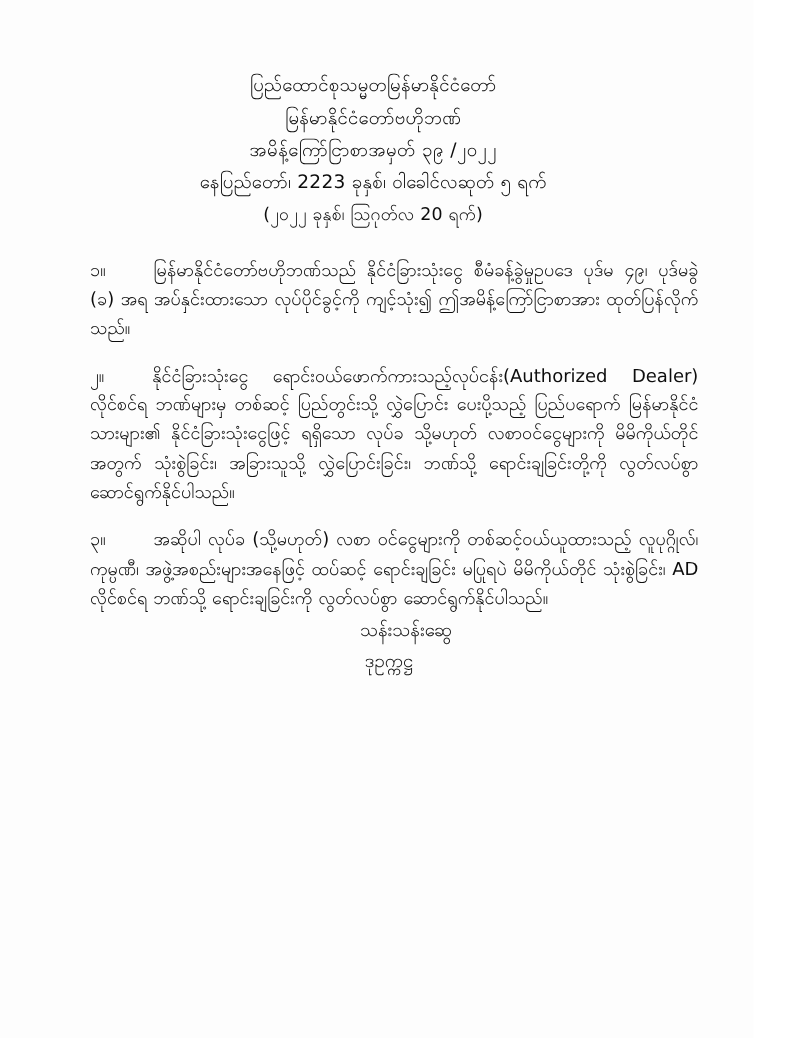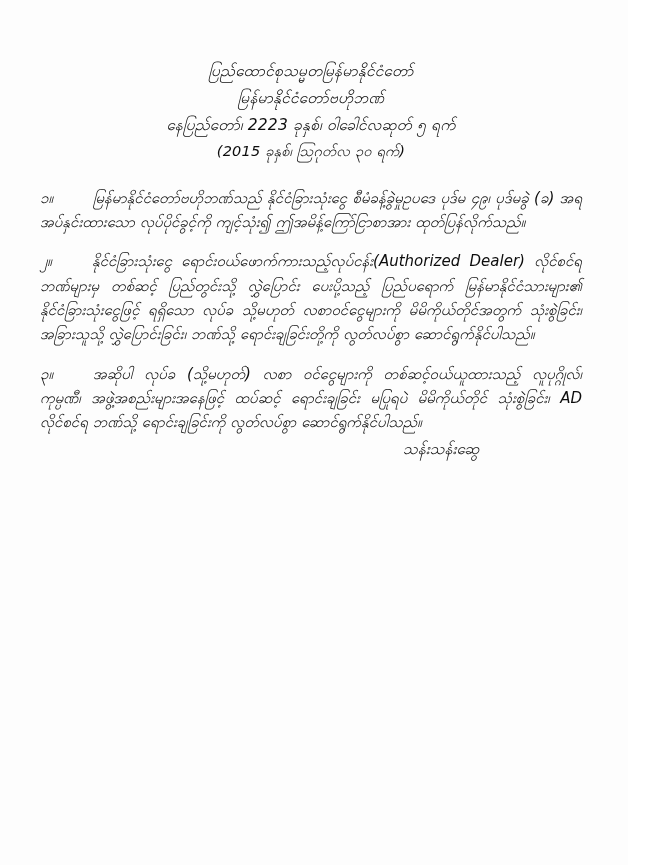--- a/index.html
+++ b/index.html
@@ -14,61 +14,61 @@
     color: #111111;
     overflow: hidden;
   }
   .page {
     position: relative;
     width: 628px;
     height: 865px;
     box-sizing: border-box;
     padding: 58px 46px 0 40px;
     background: #fdfdfd;
-    font-style: italic;
   }
   .header {
     text-align: center;
     line-height: 1.75;
   }
   .header .line {
     font-size: 15.5px;
     letter-spacing: 0.2px;
     color: #0d0d0d;
     white-space: nowrap;
   }
   .header .line.l3 {
     letter-spacing: 0.4px;
   }
   .header .line.l5 {
     font-size: 14.5px;
   }
   .body-text {
     margin-top: 10px;
+    margin-left: 35px;
   }
   .para {
     display: block;
     font-size: 15px;
     line-height: 1.62;
     text-align: justify;
     text-justify: inter-word;
     margin-bottom: 2px;
     color: #0d0d0d;
     word-spacing: 0.2px;
   }
   .para .num {
     display: inline;
     padding-right: 14px;
   }
   .para .indent {
     display: inline-block;
     width: 26px;
   }
   .sign {
-    text-align: center;
+    text-align: left;
     line-height: 1.7;
   }
   .sign .name {
     font-size: 15.5px;
     padding-left: 260px;
   }
   .sign .title {
     font-size: 15.5px;
     padding-left: 264px;
   }
@@ -77,22 +77,23 @@
   }
 </style>
 </head>
 <body>
 
 <div class="page">
 
   <div class="header">
     <div class="line l1">ပြည်ထောင်စုသမ္မတမြန်မာနိုင်ငံတော်</div>
     <div class="line l2">မြန်မာနိုင်ငံတော်ဗဟိုဘဏ်</div>
+    <div class="line l3">အမိန့်ကြော်ငြာစာအမှတ် ၃၉ /၂၀၂၂</div>
     <div class="line l4">နေပြည်တော်၊ 2223 ခုနှစ်၊ ဝါခေါင်လဆုတ် ၅ ရက်</div>
-    <div class="line l5">(2015 ခုနှစ်၊ သြဂုတ်လ ၃၀ ရက်)</div>
+    <div class="line l5">(၂၀၂၂ ခုနှစ်၊ သြဂုတ်လ 20 ရက်)</div>
   </div>
 
   <div class="spacer"></div>
 
   <div class="body-text">
 
     <p class="para">
       <span class="num">၁။</span><span class="indent"></span><span>မြန်မာနိုင်ငံတော်ဗဟိုဘဏ်သည် နိုင်ငံခြားသုံးငွေ စီမံခန့်ခွဲမှုဥပဒေ ပုဒ်မ ၄၉၊ ပုဒ်မခွဲ (ခ) အရ အပ်နှင်းထားသော လုပ်ပိုင်ခွင့်ကို ကျင့်သုံး၍ ဤအမိန့်ကြော်ငြာစာအား ထုတ်ပြန်လိုက်သည်။</span>
     </p>
 
@@ -103,15 +104,16 @@
     <p class="para">
       <span class="num">၃။</span><span class="indent"></span><span>အဆိုပါ လုပ်ခ (သို့မဟုတ်) လစာ ဝင်ငွေများကို တစ်ဆင့်ဝယ်ယူထားသည့် လူပုဂ္ဂိုလ်၊ ကုမ္ပဏီ၊ အဖွဲ့အစည်းများအနေဖြင့် ထပ်ဆင့် ရောင်းချခြင်း မပြုရပဲ မိမိကိုယ်တိုင် သုံးစွဲခြင်း၊ AD လိုင်စင်ရ ဘဏ်သို့ ရောင်းချခြင်းကို လွတ်လပ်စွာ ဆောင်ရွက်နိုင်ပါသည်။</span>
     </p>
 
 
 
   </div>
 
   <div class="sign">
     <div class="name">သန်းသန်းဆွေ</div>
+    <div class="title">ဒုဥက္ကဋ္ဌ</div>
   </div>
 
 </div>
 
 </body></html>

